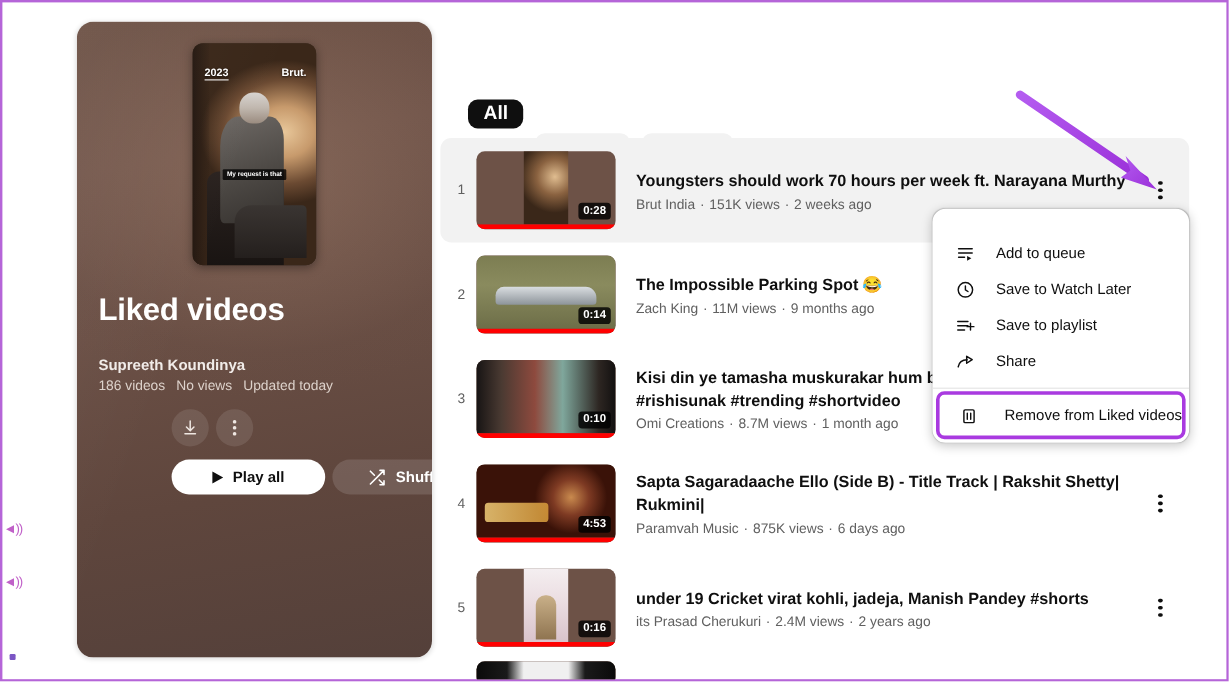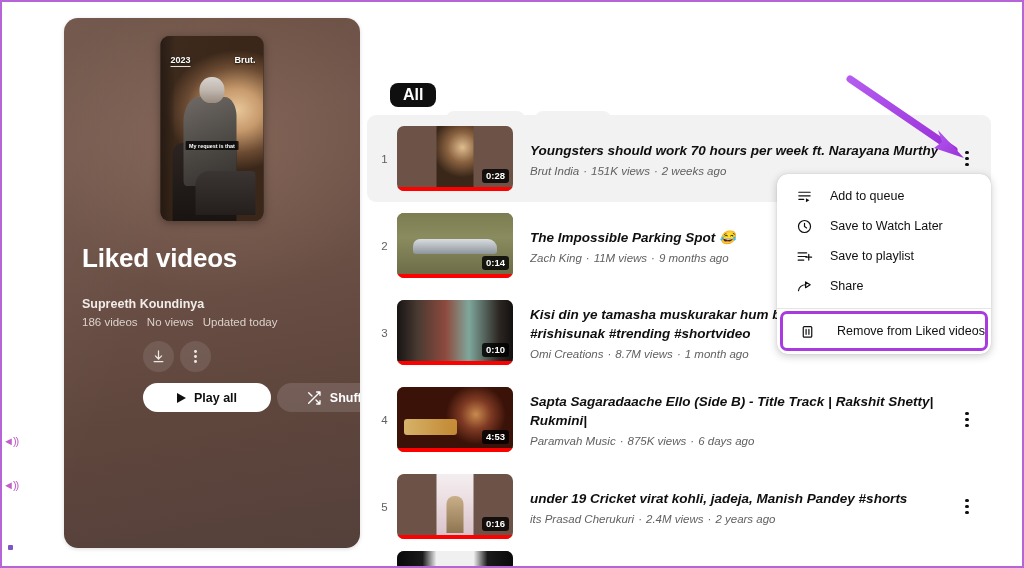--- a/index.html
+++ b/index.html
@@ -236,21 +236,21 @@
     font-size: 9.5px; font-weight: bold;
     padding: 1px 4px; border-radius: 3px; line-height: 12px;
   }
   .thumb .progress {
     position: absolute; left: 0; right: 0; bottom: 0; height: 4px;
     background: rgba(255,255,255,0.35);
   }
   .thumb .progress i {
     display: block; height: 100%; background: #ff0000;
   }
-  .vmeta { flex: 1 1 auto; min-width: 0; padding-right: 40px; font-style: italic; }
+  .vmeta { flex: 1 1 auto; min-width: 0; padding-right: 40px; }
   .vtitle {
     font-size: 13.5px; font-weight: bold; color: #0f0f0f;
     line-height: 19px; max-height: 38px; overflow: hidden;
     white-space: pre-line;
   }
   .vsub {
     margin-top: 5px; font-size: 11.5px; color: #606060;
     white-space: nowrap; overflow: hidden;
   }
   .vsub .dot { margin: 0 4px; }
@@ -271,21 +271,21 @@
   .art-cricket{ background: linear-gradient(180deg, #f4eef0 0%, #ecdfe3 40%, #d9c3cb 100%); }
   .art-cricket::after { content:""; position:absolute; left:28%; top:36%; width:46%; height:60%; background: linear-gradient(180deg,#c9b089,#8f7450); border-radius: 8px 8px 0 0; }
   .art-last   { background: linear-gradient(90deg,#0a0a0a 0%, #1a1a1a 22%, #f0f0f0 34%, #f0f0f0 66%, #1a1a1a 78%, #0a0a0a 100%); }
 
   
   #context-menu {
     position: absolute; left: 775px; top: 172px;
     width: 214px; background: #ffffff;
     border-radius: 11px;
     box-shadow: 0 2px 9px rgba(0,0,0,0.22), 0 0 1px rgba(0,0,0,0.2);
-    padding: 7px 0 0 0; overflow: hidden;
+    padding: 22px 0 0 0; overflow: hidden;
   }
   .menu-item {
     display: flex; align-items: center; height: 30px;
     padding: 0 0 0 18px; cursor: pointer; gap: 16px;
   }
   .menu-icon { width: 19px; height: 19px; flex: 0 0 19px; display:flex; align-items:center; justify-content:center; }
   .menu-label { font-size: 12.5px; color: #0f0f0f; }
   #menu-divider { height: 1px; background: #e5e5e5; margin: 7px 0 0 0; }
   #remove-item-wrap {
     border: 3px solid #a93ae0; border-radius: 7px;

